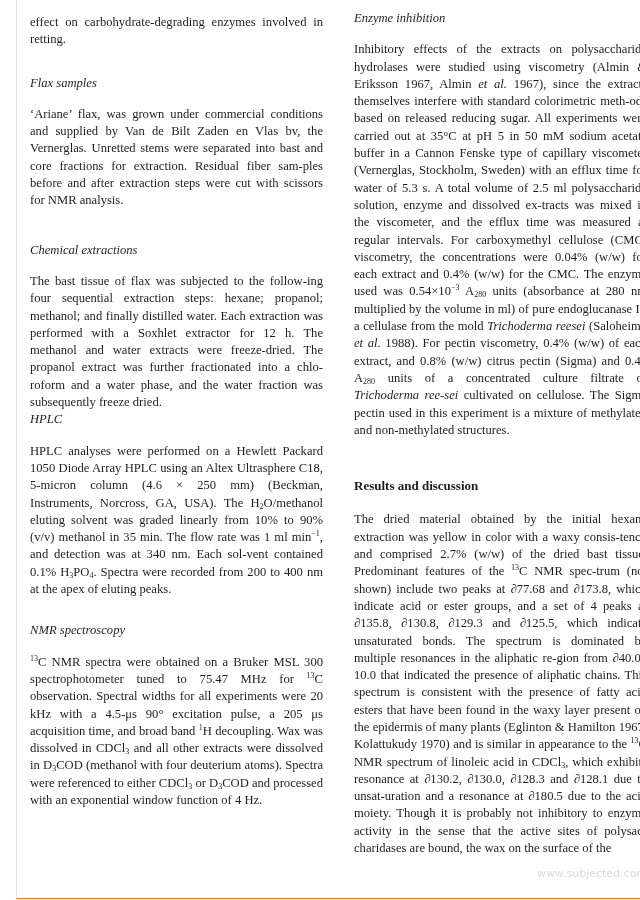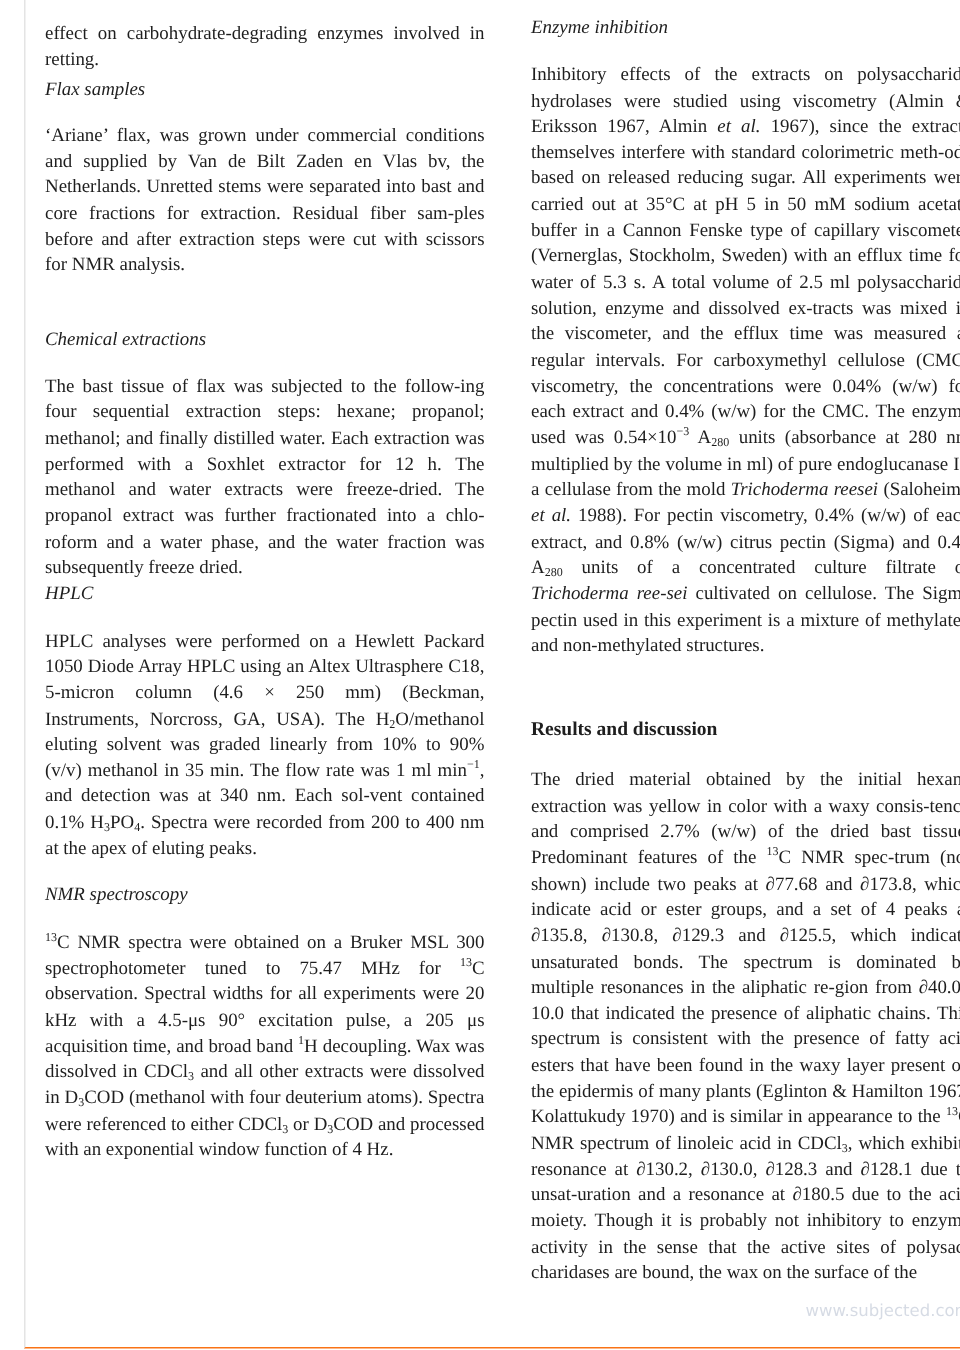--- a/index.html
+++ b/index.html
@@ -29,30 +29,30 @@
 </style>
 </head>
 <body>
 
 <div class="page">
 
   <div class="col left">
     <p style="margin-top:14px;">effect on carbohydrate-degrading enzymes involved in retting.</p>
 
 
-    <p class="h-ital" style="margin-top:2px;">Flax samples</p>
-    <p style="margin-top:14px;">‘Ariane’ flax, was grown under commercial conditions and supplied by Van de Bilt Zaden en Vlas bv, the Netherlands. Unretted stems were separated into bast and core fractions for extraction. Residual fiber sam-ples before and after extraction steps were cut with scissors for NMR analysis.</p>
+    <p class="h-ital" style="margin-top:26px;">Flax samples</p>
+    <p style="margin-top:14px;">‘Ariane’ flax, was grown under commercial conditions and supplied by Van de Bilt Zaden en Vlas bv, the Vernerglas. Unretted stems were separated into bast and core fractions for extraction. Residual fiber sam-ples before and after extraction steps were cut with scissors for NMR analysis.</p>
 
     <p class="h-ital" style="margin-top:32px;">Chemical extractions</p>
     <p style="margin-top:14px;">The bast tissue of flax was subjected to the follow-ing four sequential extraction steps: hexane; propanol; methanol; and finally distilled water. Each extraction was performed with a Soxhlet extractor for 12 h. The methanol and water extracts were freeze-dried. The propanol extract was further fractionated into a chlo-roform and a water phase, and the water fraction was subsequently freeze dried.</p>
 
     <p class="h-ital" style="">HPLC</p>
     <p style="margin-top:14px;"><span>HPLC analyses were performed on a Hewlett Packard 1050 Diode Array HPLC using an Altex Ultrasphere C18, 5-micron column (4.6 × 250 mm) (Beckman, Instruments, Norcross, GA, USA). The H</span><sub>2</sub><span>O/methanol eluting solvent was graded linearly from 10% to 90% (v/v) methanol in 35 min. The flow rate was 1 ml min</span><sup>−1</sup><span>, and detection was at 340 nm. Each sol-vent contained 0.1% H</span><sub>3</sub><span>PO</span><sub>4</sub><span>. Spectra were recorded from 200 to 400 nm at the apex of eluting peaks.</span></p>
 
-    <p class="h-ital" style="margin-top:14px;">NMR spectroscopy</p>
+    <p class="h-ital" style="margin-top:24px;">NMR spectroscopy</p>
     <p style="margin-top:14px;"><sup>13</sup><span>C NMR spectra were obtained on a Bruker MSL 300 spectrophotometer tuned to 75.47 MHz for </span><sup>13</sup><span>C observation. Spectral widths for all experiments were 20 kHz with a 4.5-μs 90° excitation pulse, a 205 μs acquisition time, and broad band </span><sup>1</sup><span>H decoupling. Wax was dissolved in CDCl</span><sub>3</sub><span> and all other extracts were dissolved in D</span><sub>3</sub><span>COD (methanol with four deuterium atoms). Spectra were referenced to either CDCl</span><sub>3</sub><span> or D</span><sub>3</sub><span>COD and processed with an exponential window function of 4 Hz.</span></p>
   </div>
 
   <div class="col right">
     <p class="h-ital" style="margin-top:10px;">Enzyme inhibition</p>
     <p style="margin-top:14px;"><span>Inhibitory effects of the extracts on polysaccharide hydrolases were studied using viscometry (Almin &amp; Eriksson 1967, Almin </span><i>et al.</i><span> 1967), since the extracts themselves interfere with standard colorimetric meth-ods based on released reducing sugar. All experiments were carried out at 35°C at pH 5 in 50 mM sodium acetate buffer in a Cannon Fenske type of capillary viscometer (Vernerglas, Stockholm, Sweden) with an efflux time for water of 5.3 s. A total volume of 2.5 ml polysaccharide solution, enzyme and dissolved ex-tracts was mixed in the viscometer, and the efflux time was measured at regular intervals. For carboxymethyl cellulose (CMC) viscometry, the concentrations were 0.04% (w/w) for each extract and 0.4% (w/w) for the CMC. The enzyme used was 0.54×10</span><sup>−3</sup><span> A</span><sub>280</sub><span> units (absorbance at 280 nm multiplied by the volume in ml) of pure endoglucanase II, a cellulase from the mold </span><i>Trichoderma reesei</i><span> (Saloheimo </span><i>et al.</i><span> 1988). For pectin viscometry, 0.4% (w/w) of each extract, and 0.8% (w/w) citrus pectin (Sigma) and 0.45 A</span><sub>280</sub><span> units of a concentrated culture filtrate of </span><i>Trichoderma ree-sei</i><span> cultivated on cellulose. The Sigma pectin used in this experiment is a mixture of methylated and non-methylated structures.</span></p>
 
     <p class="h-bold" style="margin-top:38px;">Results and discussion</p>
     <p style="margin-top:17px;"><span>The dried material obtained by the initial hexane extraction was yellow in color with a waxy consis-tency and comprised 2.7% (w/w) of the dried bast tissue. Predominant features of the </span><sup>13</sup><span>C NMR spec-trum (not shown) include two peaks at ∂77.68 and ∂173.8, which indicate acid or ester groups, and a set of 4 peaks at ∂135.8, ∂130.8, ∂129.3 and ∂125.5, which indicate unsaturated bonds. The spectrum is dominated by multiple resonances in the aliphatic re-gion from ∂40.0–10.0 that indicated the presence of aliphatic chains. This spectrum is consistent with the presence of fatty acid esters that have been found in the waxy layer present on the epidermis of many plants (Eglinton &amp; Hamilton 1967, Kolattukudy 1970) and is similar in appearance to the </span><sup>13</sup><span>C NMR spectrum of linoleic acid in CDCl</span><sub>3</sub><span>, which exhibits resonance at ∂130.2, ∂130.0, ∂128.3 and ∂128.1 due to unsat-uration and a resonance at ∂180.5 due to the acid moiety. Though it is probably not inhibitory to enzyme activity in the sense that the active sites of polysac-charidases are bound, the wax on the surface of the</span></p>
   </div>

